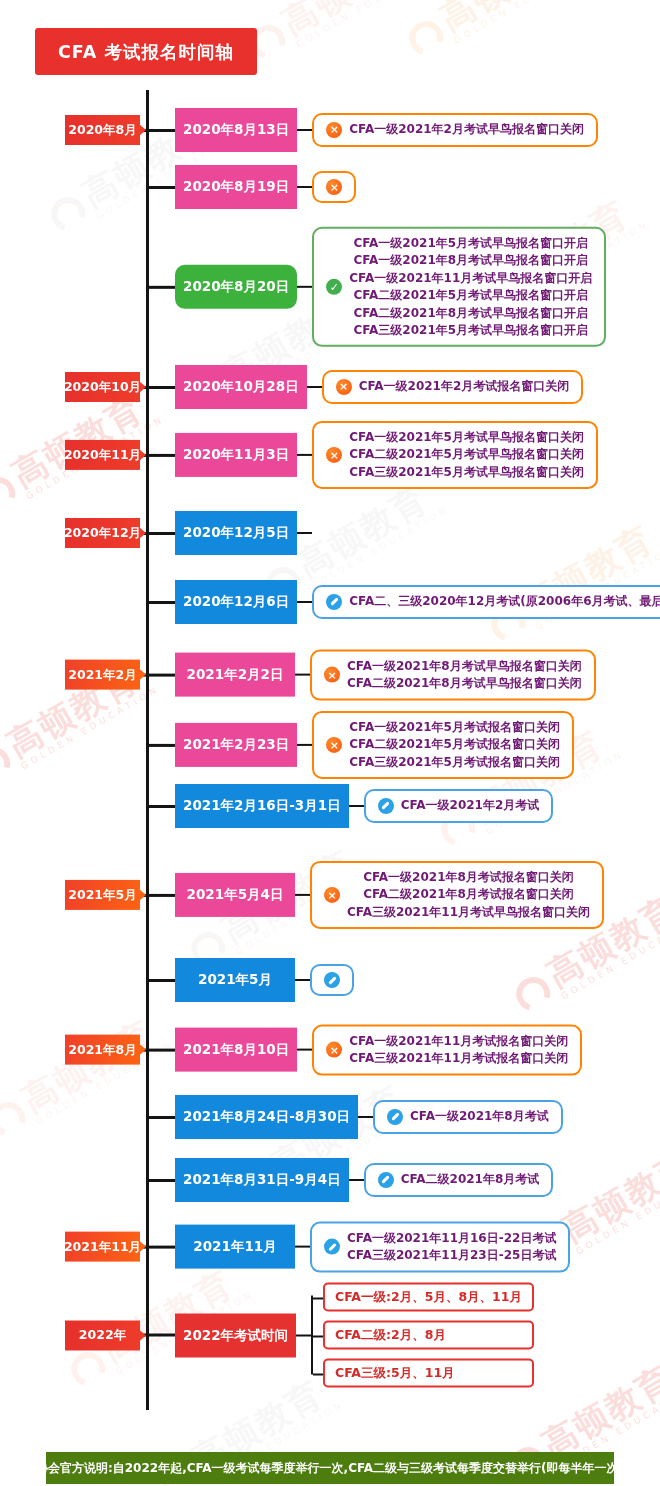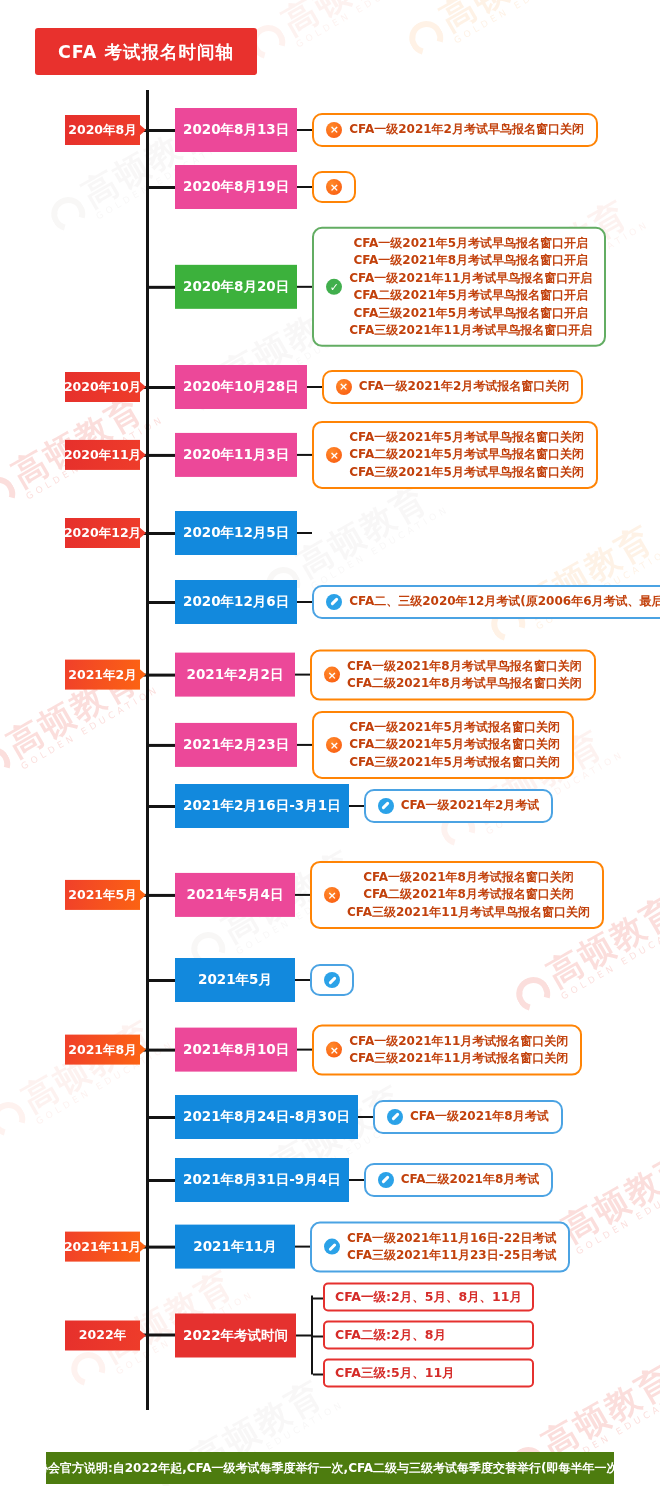--- a/index.html
+++ b/index.html
@@ -34,30 +34,30 @@
       display:flex;align-items:center;justify-content:center;position:relative;white-space:nowrap;}
   .mlabel:after{content:"";position:absolute;right:-6px;top:50%;transform:translateY(-50%);
       border-top:6px solid transparent;border-bottom:6px solid transparent;border-left:7px solid;}
   .m-red{background:linear-gradient(100deg,#e6302c,#ee3c2a);} .m-red:after{border-left-color:#ee3c2a;}
   .m-or{background:linear-gradient(100deg,#f0402a,#fc6313);} .m-or:after{border-left-color:#fc6313;}
   .conn{height:3px;background:#141414;flex:0 0 auto;}
   .conn.w35{width:35px;} .conn.w29{width:29px;margin-left:81px;}
   .dbox{min-width:120px;height:44px;box-sizing:border-box;flex:0 0 auto;color:#fff;font-size:13.5px;
       font-weight:bold;display:flex;align-items:center;justify-content:center;padding:0 8px;white-space:nowrap;}
   .dbox.wide{min-width:170px;}
-  .d-orange{background:#ec4899;} .d-green{background:#3cb13c;}
+  .d-orange{background:#ec4899;} .d-green{background:#3cb13c;border-radius:10px;}
   .d-blue{background:#1289dd;}  .d-red{background:#e5312f;}
   .link{width:15px;height:2px;background:#141414;flex:0 0 auto;}
 
   
   .bubble{background:#fff;border:2px solid;border-radius:10px;display:flex;align-items:center;
       gap:7px;padding:6px 12px;white-space:nowrap;}
   .bub-orange{border-color:#ff8405;} .bub-green{border-color:#63ad63;} .bub-blue{border-color:#4ba3e3;}
   .blines{display:flex;flex-direction:column;align-items:center;font-size:12px;font-weight:bold;
-      color:#c2410c;line-height:1.45;}
+      color:#701a75;line-height:1.45;}
   .icon{width:16px;height:16px;border-radius:50%;flex:0 0 auto;display:flex;align-items:center;
       justify-content:center;color:#fff;}
   .ic-x{background:radial-gradient(circle at 35% 30%,#ff8a2a,#f9560e);font-size:11px;font-weight:bold;line-height:1;}
   .ic-check{background:#41af4d;font-size:11px;font-weight:bold;line-height:1;}
   .ic-pen{background:#2ba2e8;}
   .ic-pen .nib{width:3px;height:9px;background:#fff;border-radius:1.5px;transform:rotate(45deg);}
 
   
   .branches{display:flex;flex-direction:column;gap:9px;position:relative;margin-left:12px;flex:0 0 auto;justify-content:center;}
   .branches:before{content:"";position:absolute;left:-12px;top:13px;bottom:13px;width:2px;background:#141414;}
@@ -227,22 +227,22 @@
     <div class="conn w29"></div>
     <div class="dbox d-green">2020年8月20日</div>
     <div class="link"></div>
     <div class="bubble bub-green">
       <span class="icon ic-check">✓</span>
       <div class="blines">
         <span>CFA一级2021年5月考试早鸟报名窗口开启</span>
         <span>CFA一级2021年8月考试早鸟报名窗口开启</span>
         <span>CFA一级2021年11月考试早鸟报名窗口开启</span>
         <span>CFA二级2021年5月考试早鸟报名窗口开启</span>
+        <span>CFA二级2021年8月考试早鸟报名窗口开启</span>
         <span>CFA三级2021年5月考试早鸟报名窗口开启</span>
-        <span>CFA三级2021年11月考试早鸟报名窗口开启</span>
       </div>
     </div>
   </div>
 
   <div class="row" style="top:387px">
     <div class="mlabel m-red">2020年10月</div>
     <div class="conn w35"></div>
     <div class="dbox d-orange">2020年10月28日</div>
     <div class="link"></div>
     <div class="bubble bub-orange">

